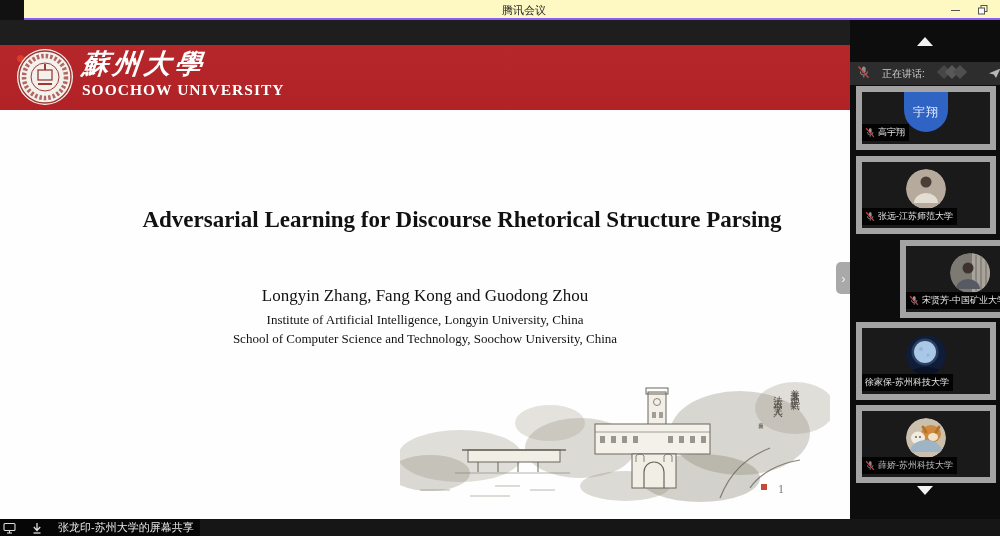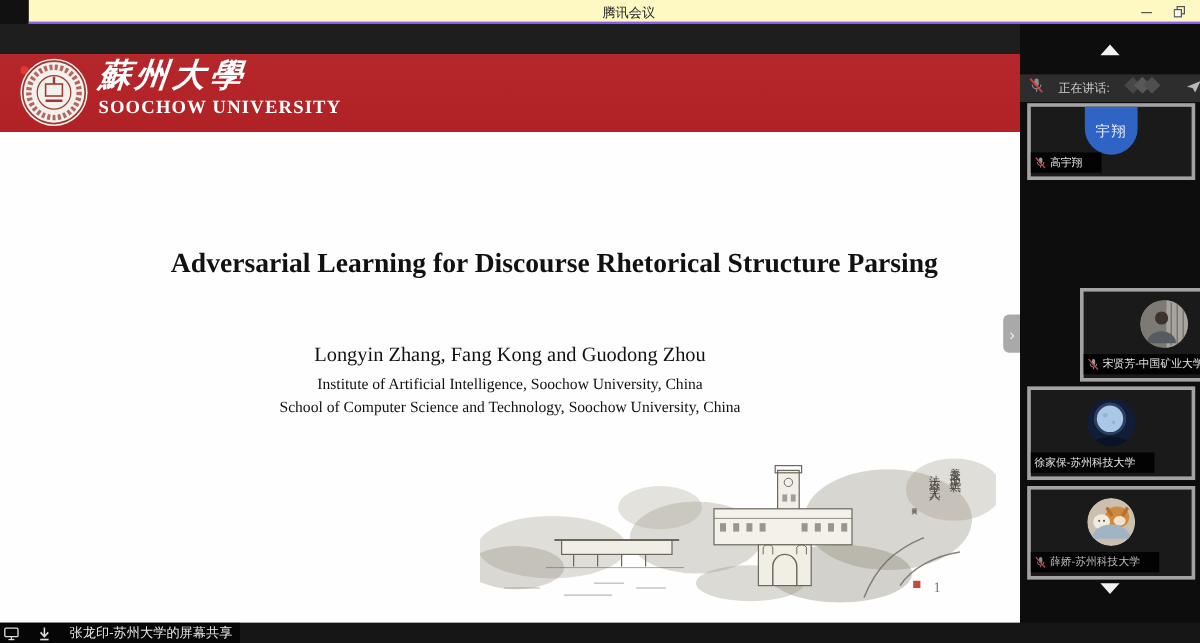--- a/index.html
+++ b/index.html
@@ -72,30 +72,30 @@
 
   .speaking-bar { position:absolute; left:0; top:42px; width:150px; height:23px; background:#2d2d2d;
     display:flex; align-items:center; }
   .speaking-bar .mic-wrap { margin-left:7px; }
   .vdiv { width:1px; height:13px; background:#4a4a4a; margin:0 6px; }
   .speaking-text { font-size:10px; color:#cfcfcf; white-space:nowrap; }
   .diamonds { margin-left:8px; }
   .back-arrow { margin-left:4px; cursor:pointer; }
 
   .tile { position:absolute; left:6px; width:140px; height:78px; background:#1a1a1a;
-    border:3px solid #a3a3a3; cursor:pointer; }
+    border:6px solid #a3a3a3; cursor:pointer; }
   .tile1 { top:66px; height:64px; }
   .tile2 { top:136px; } .tile3 { top:220px;margin-left:44px; } .tile4 { top:302px; } .tile5 { top:385px; }
   .avatar { position:absolute; left:50%; transform:translateX(-50%); top:7px;
     width:40px; height:40px; border-radius:50%; overflow:hidden; }
   .tile1 .avatar { top:0; width:44px; height:40px; border-radius:0 0 50% 50%/0 0 55% 55%; }
   .avatar-blue { background:#2f63c4; display:flex; align-items:center; justify-content:center;
     color:#e8f0ff; font-size:12px; letter-spacing:1px; }
   .name-chip { position:absolute; left:0; bottom:3px; background:rgba(0,0,0,0.88);
-    color:#e6e6e6; font-size:9px; padding:2px 16px 2px 3px; display:flex; align-items:center;
+    color:#e6e6e6; font-size:9px; padding:2px 4px 2px 3px; display:flex; align-items:center;
     gap:3px; white-space:nowrap; max-width:136px; }
   .tile5 .name-chip { color:#bdbdbd; }
 
   
   .bottombar { position:absolute; left:0; top:499px; width:1000px; height:17px; background:#161616; }
   .share-chip { position:absolute; left:0; top:0; height:17px; background:#060606;
     display:flex; align-items:center; gap:16px; padding:0 6px 0 3px; }
   .share-text { color:#e8e8e8; font-size:11px; white-space:nowrap; }
 </style>
 </head>
@@ -137,21 +137,21 @@
         </svg>
         <div class="uni-block">
           <div class="uni-cn">蘇州大學</div>
           <div class="uni-en">SOOCHOW UNIVERSITY</div>
         </div>
       </div>
 
       <div class="slide">
         <h1 class="slide-title">Adversarial Learning for Discourse Rhetorical Structure Parsing</h1>
         <div class="authors">Longyin Zhang, Fang Kong and Guodong Zhou</div>
-        <div class="affil affil1">Institute of Artificial Intelligence, Soochow University, China</div>
+        <div class="affil affil1">Institute of Artificial Intelligence, Longyin University, China</div>
         <div class="affil affil2">School of Computer Science and Technology, Soochow University, China</div>
 
         <div class="illustration">
           <svg width="430" height="130" viewBox="0 0 430 130">
 
             <ellipse cx="60" cy="78" rx="62" ry="26" fill="#9a9585" opacity="0.30"></ellipse>
             <ellipse cx="30" cy="95" rx="40" ry="18" fill="#87826f" opacity="0.30"></ellipse>
             <ellipse cx="180" cy="70" rx="55" ry="30" fill="#95907e" opacity="0.32"></ellipse>
             <ellipse cx="150" cy="45" rx="35" ry="18" fill="#a09a87" opacity="0.28"></ellipse>
             <ellipse cx="340" cy="55" rx="70" ry="42" fill="#908b78" opacity="0.34"></ellipse>
@@ -252,20 +252,38 @@
           <svg width="10" height="11" viewBox="0 0 13 14">
             <rect x="5" y="1.5" width="3.6" height="6.5" rx="1.8" fill="#9a9a9a"></rect>
             <path d="M3.2 6.5 a3.6 3.6 0 0 0 7.2 0" fill="none" stroke="#9a9a9a" stroke-width="1"></path>
             <line x1="6.8" y1="10.3" x2="6.8" y2="12.5" stroke="#9a9a9a" stroke-width="1"></line>
             <line x1="1.5" y1="1.5" x2="11.5" y2="12.8" stroke="#c94040" stroke-width="1.6"></line>
           </svg>
           <span>高宇翔</span>
         </div>
       </div>
 
+      <div class="tile tile2">
+        <div class="avatar">
+          <svg width="40" height="40" viewBox="0 0 40 40">
+            <circle cx="20" cy="20" r="20" fill="#b5aa9c"></circle>
+            <circle cx="20" cy="13" r="5.5" fill="#4a3e36"></circle>
+            <path d="M8 34 a12 10 0 0 1 24 0 z" fill="#e4ded2"></path>
+          </svg>
+        </div>
+        <div class="name-chip">
+          <svg width="10" height="11" viewBox="0 0 13 14">
+            <rect x="5" y="1.5" width="3.6" height="6.5" rx="1.8" fill="#9a9a9a"></rect>
+            <path d="M3.2 6.5 a3.6 3.6 0 0 0 7.2 0" fill="none" stroke="#9a9a9a" stroke-width="1"></path>
+            <line x1="6.8" y1="10.3" x2="6.8" y2="12.5" stroke="#9a9a9a" stroke-width="1"></line>
+            <line x1="1.5" y1="1.5" x2="11.5" y2="12.8" stroke="#c94040" stroke-width="1.6"></line>
+          </svg>
+          <span>张远-江苏师范大学</span>
+        </div>
+      </div>
 
       <div class="tile tile3">
         <div class="avatar">
           <svg width="40" height="40" viewBox="0 0 40 40">
             <circle cx="20" cy="20" r="20" fill="#7d7a74"></circle>
             <rect x="22" y="0" width="18" height="40" fill="#a8a49c"></rect>
             <g stroke="#6e6a62" stroke-width="1">
                 <line x1="26" y1="2" x2="26" y2="38"></line>
                 <line x1="31" y1="2" x2="31" y2="38"></line>
                 <line x1="36" y1="2" x2="36" y2="38"></line>

